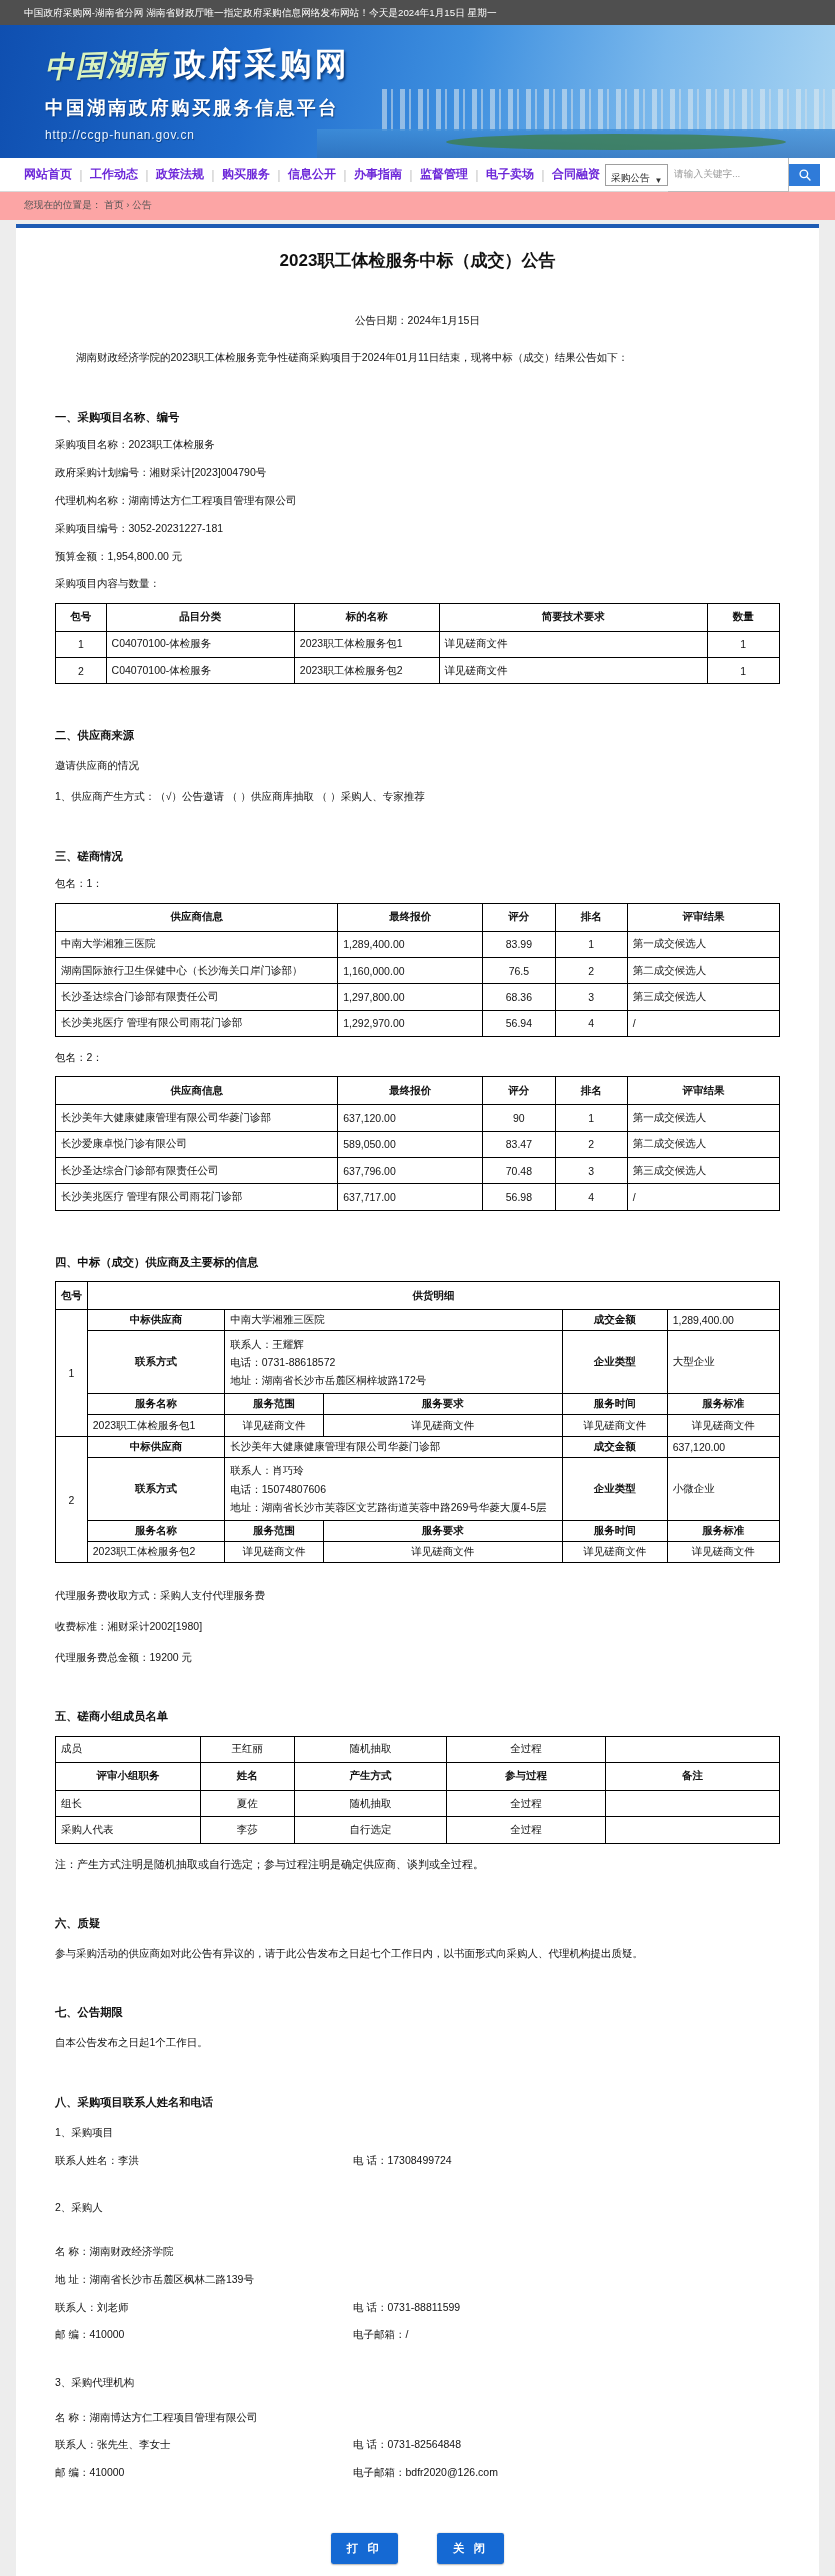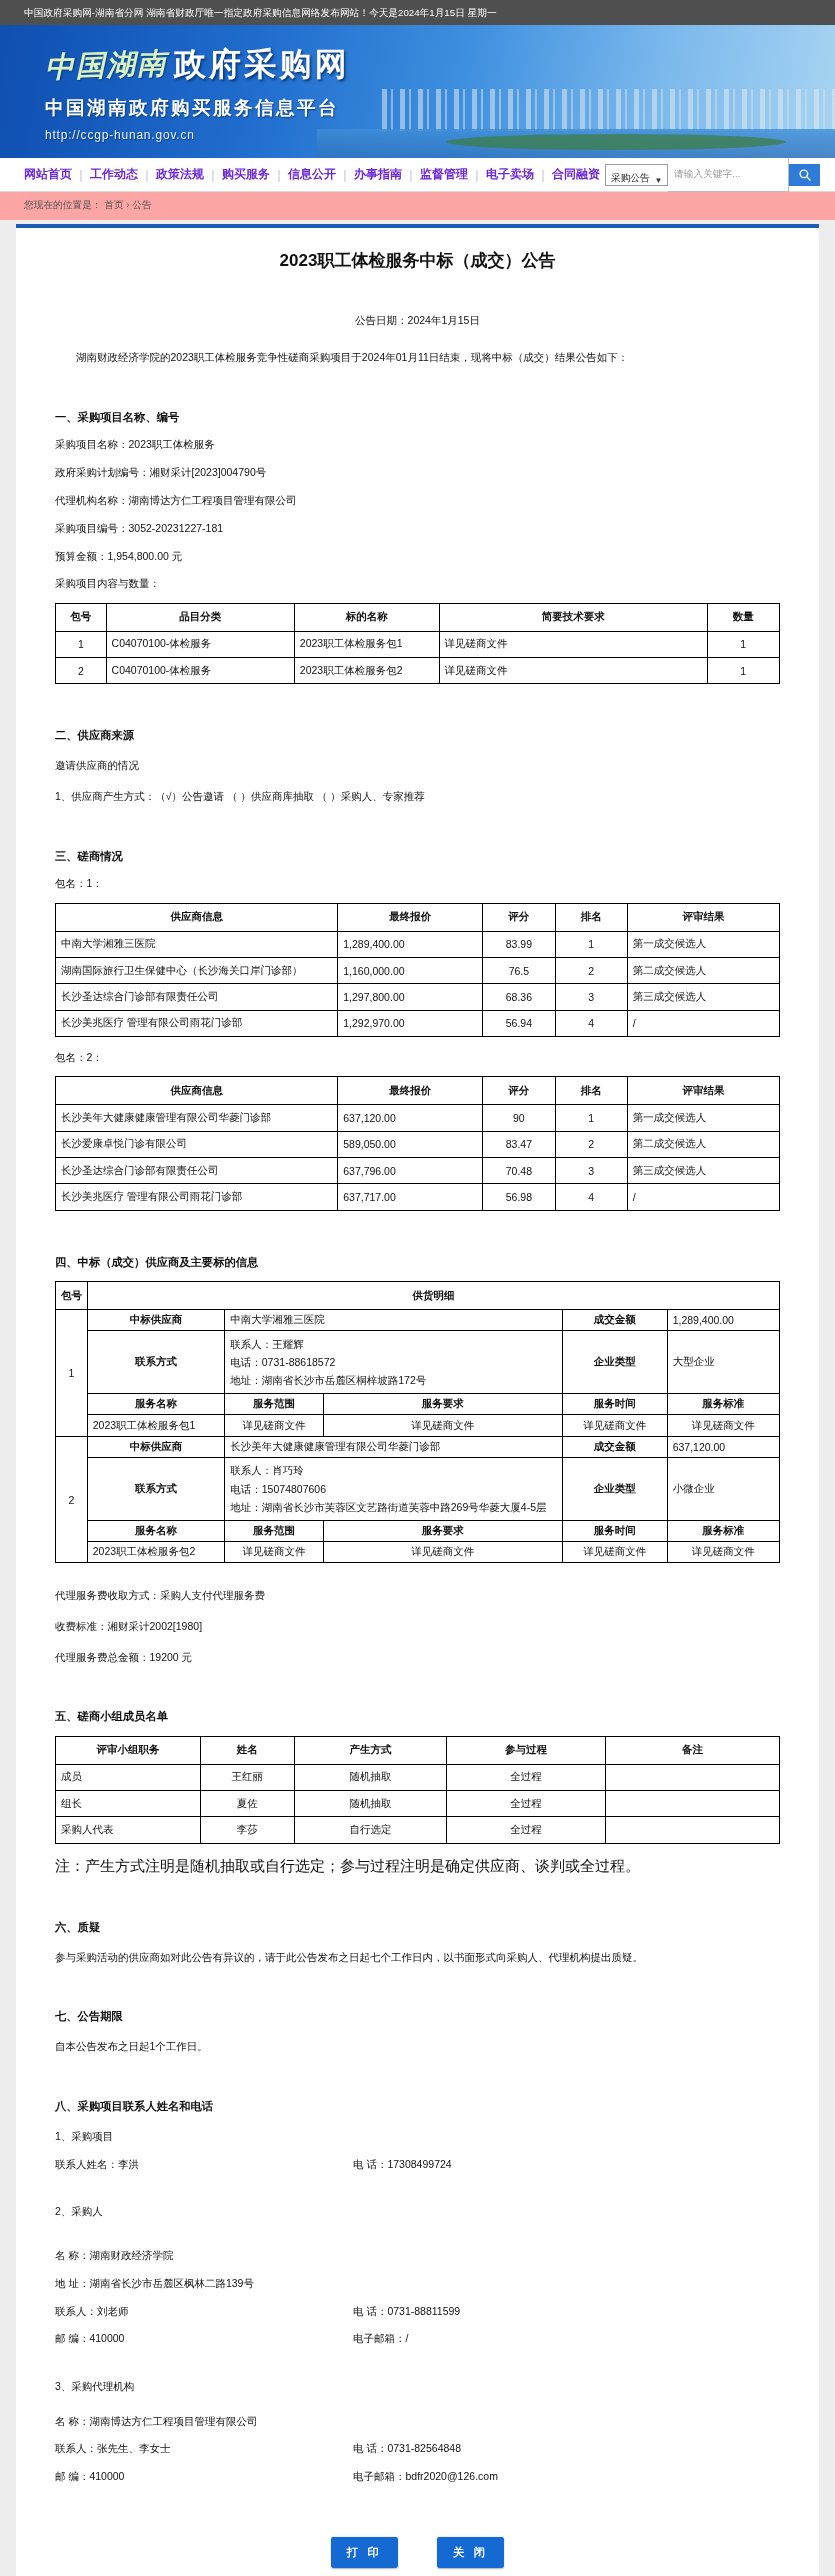--- a/index.html
+++ b/index.html
@@ -57,21 +57,21 @@
   table { border-width:1.6px; }
   th { font-size:10.5px; font-weight:bold; padding:6.5px 3.2px; text-align:center; background:#fff; }
   td { font-size:10.5px; padding:5.7px 4.9px; vertical-align:middle; word-break:break-all; }
   .t-center { text-align:center; }
   .t-right { text-align:left; }
 
   .award-table td { padding:3.2px 4.9px; }
   .award-table .hdr-cell { font-weight:bold; text-align:center; }
   .award-table .contact-cell div { line-height:1.75; }
 
-  .note-line { font-size:15px; margin-top:13px; }
+  .note-line { font-size:11px; margin-top:13px; }
 
   .contact-pair { display:flex; font-size:10.5px; margin-top:13.8px; }
   .contact-pair .c1 { width:298px; }
 
   
   .btn-row { display:flex; justify-content:center; gap:39px; margin:53px 0 8px 0; }
   .act-btn { background:#1569d3; color:#fff; font-size:11.3px; font-weight:bold; padding:8px 16px;
     border-radius:2.4px; cursor:pointer; letter-spacing:3.2px; box-shadow:0 0.8px 1.6px rgba(0,0,0,.3); }
 </style>
 </head>
@@ -376,32 +376,32 @@
   <table>
     <colgroup>
         <col style="width:20%">
         <col style="width:13%">
         <col style="width:21%">
         <col style="width:22%">
         <col style="width:24%">
       </colgroup>
     <tbody>
         <tr>
+      <td>成员</td>
+      <td class="t-center">王红丽</td>
+      <td class="t-center">随机抽取</td>
+      <td class="t-center">全过程</td>
+      <td></td>
+    </tr>
+    <tr>
       <th>评审小组职务</th>
       <th>姓名</th>
       <th>产生方式</th>
       <th>参与过程</th>
       <th>备注</th>
-    </tr>
-    <tr>
-      <td>成员</td>
-      <td class="t-center">王红丽</td>
-      <td class="t-center">随机抽取</td>
-      <td class="t-center">全过程</td>
-      <td></td>
     </tr>
     <tr>
       <td>组长</td>
       <td class="t-center">夏佐</td>
       <td class="t-center">随机抽取</td>
       <td class="t-center">全过程</td>
       <td></td>
     </tr>
     <tr>
       <td>采购人代表</td>

